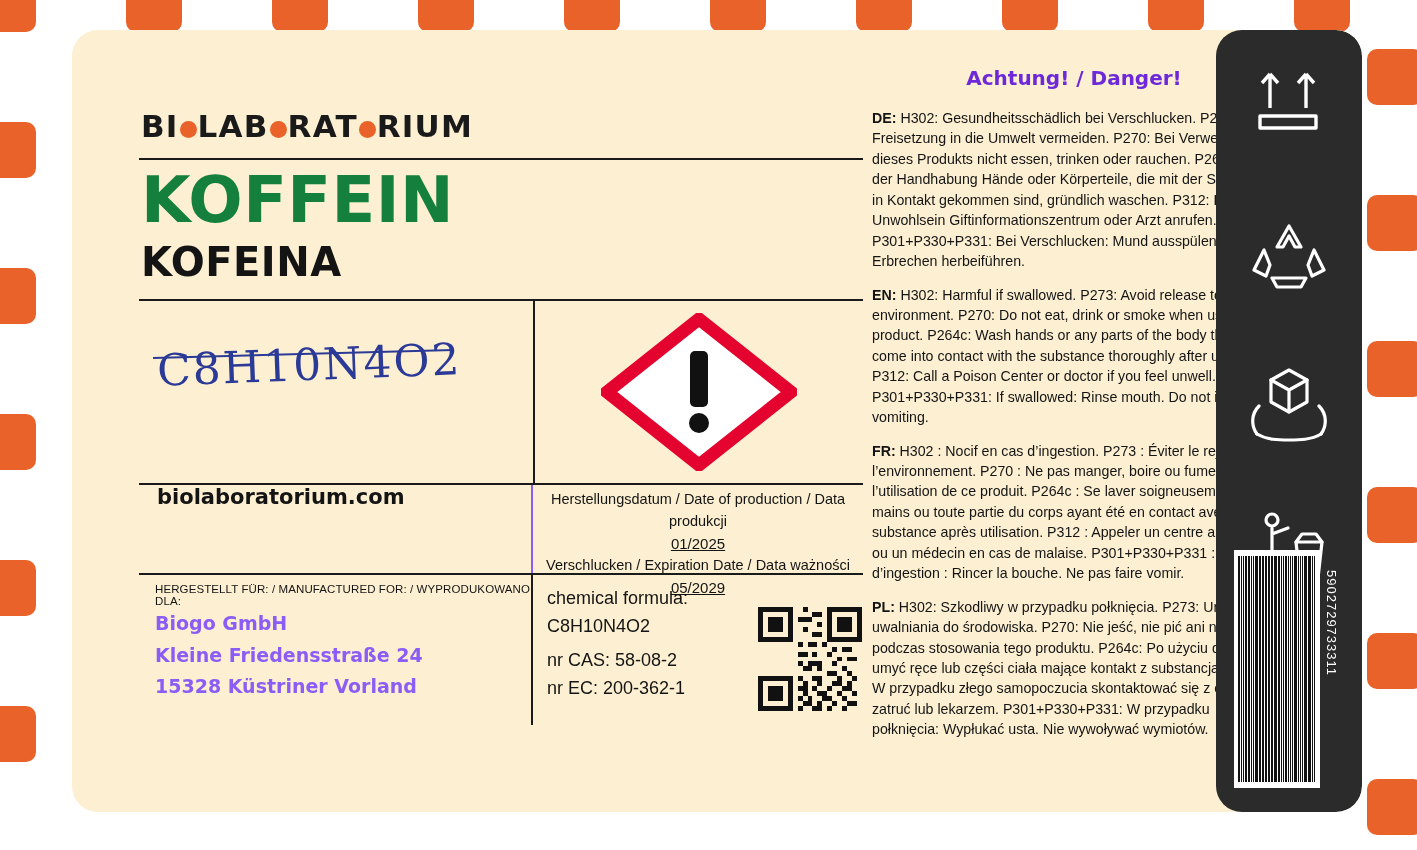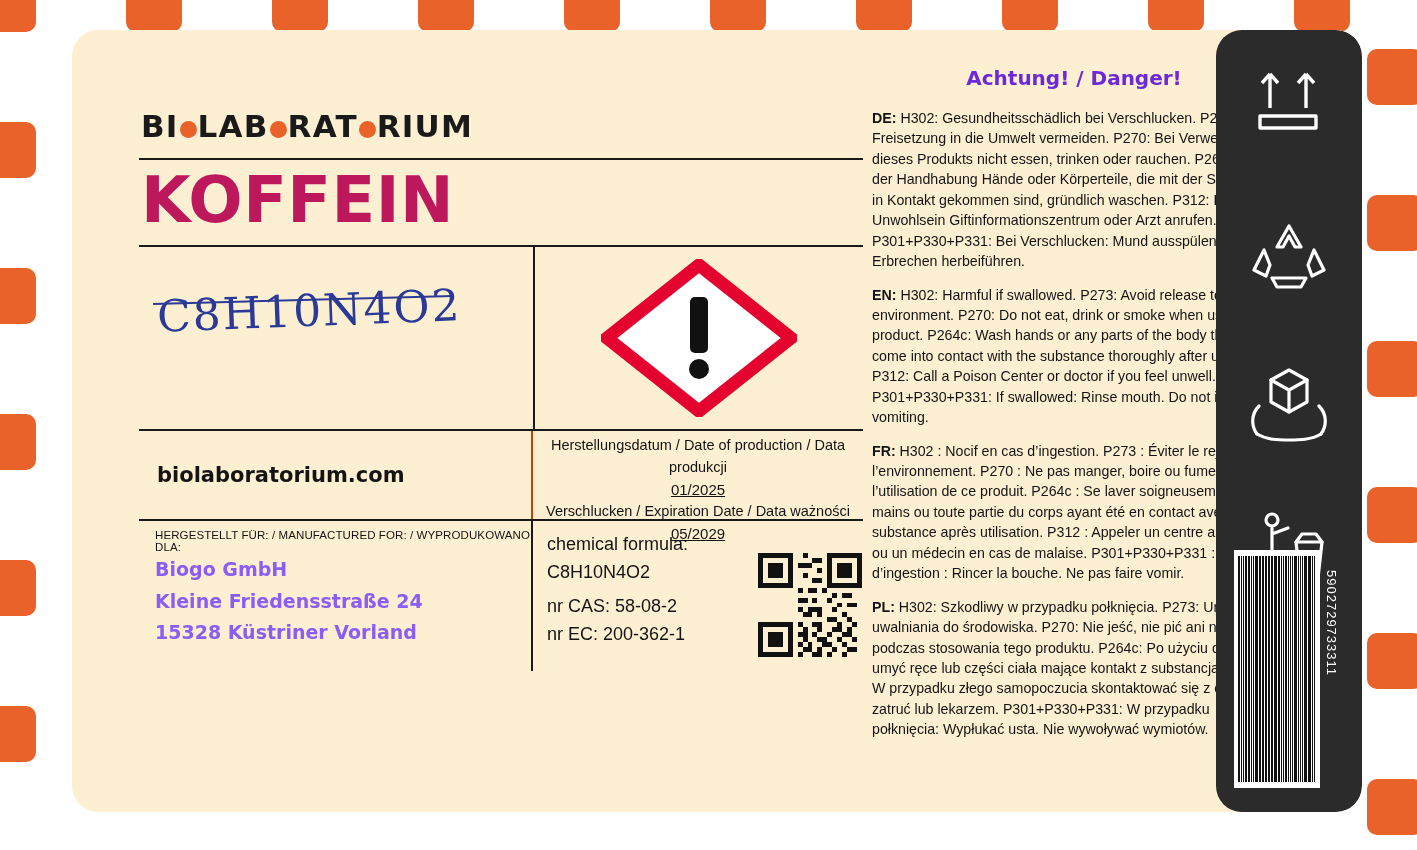--- a/index.html
+++ b/index.html
@@ -71,21 +71,21 @@
     border-top: 2px solid #1a1a1a;
   }
   #names {
     padding: 6px 0 10px 2px;
   }
   #name-de {
     font-family: "DejaVu Sans", sans-serif;
     font-weight: bold;
     font-size: 64px;
     line-height: 1.08;
-    color: #be185d;
+    color: #15803d;
     letter-spacing: 0.5px;
   }
   #name-pl, #name-en {
     font-family: "DejaVu Sans", sans-serif;
     font-weight: bold;
     font-size: 40px;
     line-height: 1.35;
     color: #141414;
     letter-spacing: 0.5px;
   }
@@ -128,23 +128,23 @@
   }
 
   
   #dates-row {
     display: flex;
     height: 88px;
     border-bottom: 2px solid #1a1a1a;
   }
   #site-cell {
     width: 394px;
-    border-right: 2px solid #c2410c;
-    display: flex;
-    align-items: center;
+    border-right: 2px solid #8b5cf6;
+    display: flex;
+    align-items: flex-start;
     padding-left: 18px;
     box-sizing: border-box;
   }
   #site-cell span {
     font-family: "DejaVu Sans", sans-serif;
     font-weight: bold;
     font-size: 21px;
     color: #141414;
   }
   #dates-cell {
@@ -302,20 +302,21 @@
   <div id="left">
 
     <div id="brand">
       <span>BI<span class="dot"></span>LAB<span class="dot"></span>RAT<span class="dot"></span>RIUM</span>
     </div>
 
     <div class="rule" style="margin-top:14px;"></div>
 
     <div id="names">
       <div id="name-de">KOFFEIN</div>
+      <div id="name-pl">KOFEINA</div>
     </div>
 
     <div class="rule"></div>
 
     <div id="formula-row">
       <div id="formula-cell">
         <div id="formula-hand">C8H10N4O2</div>
         <div id="formula-strike"></div>
       </div>
       <div id="pictogram-cell">

